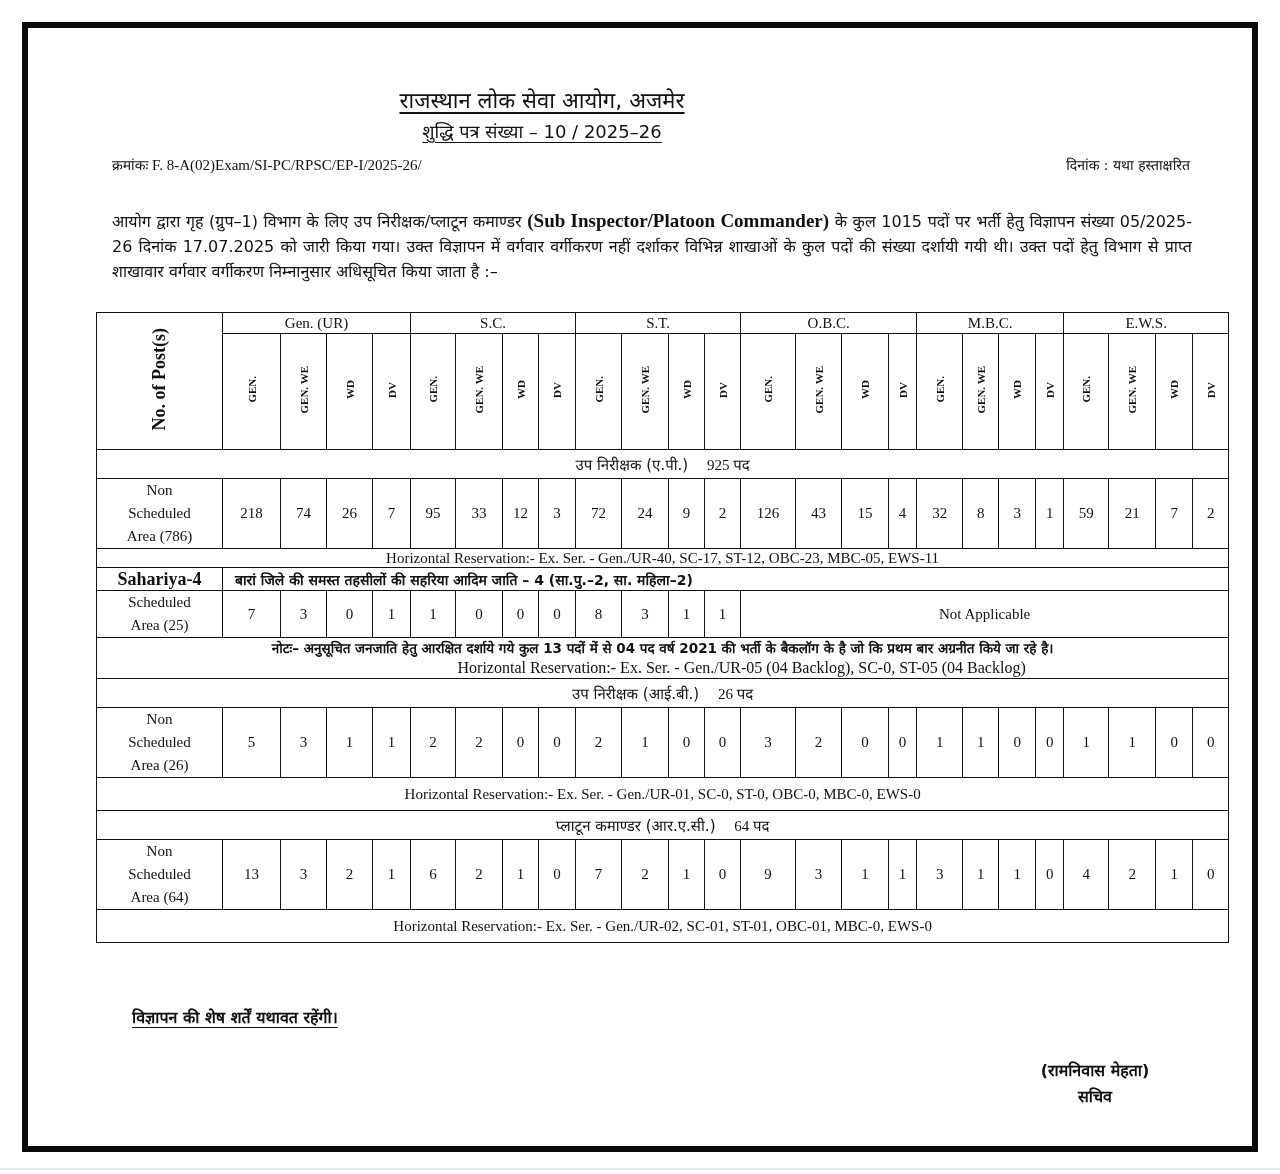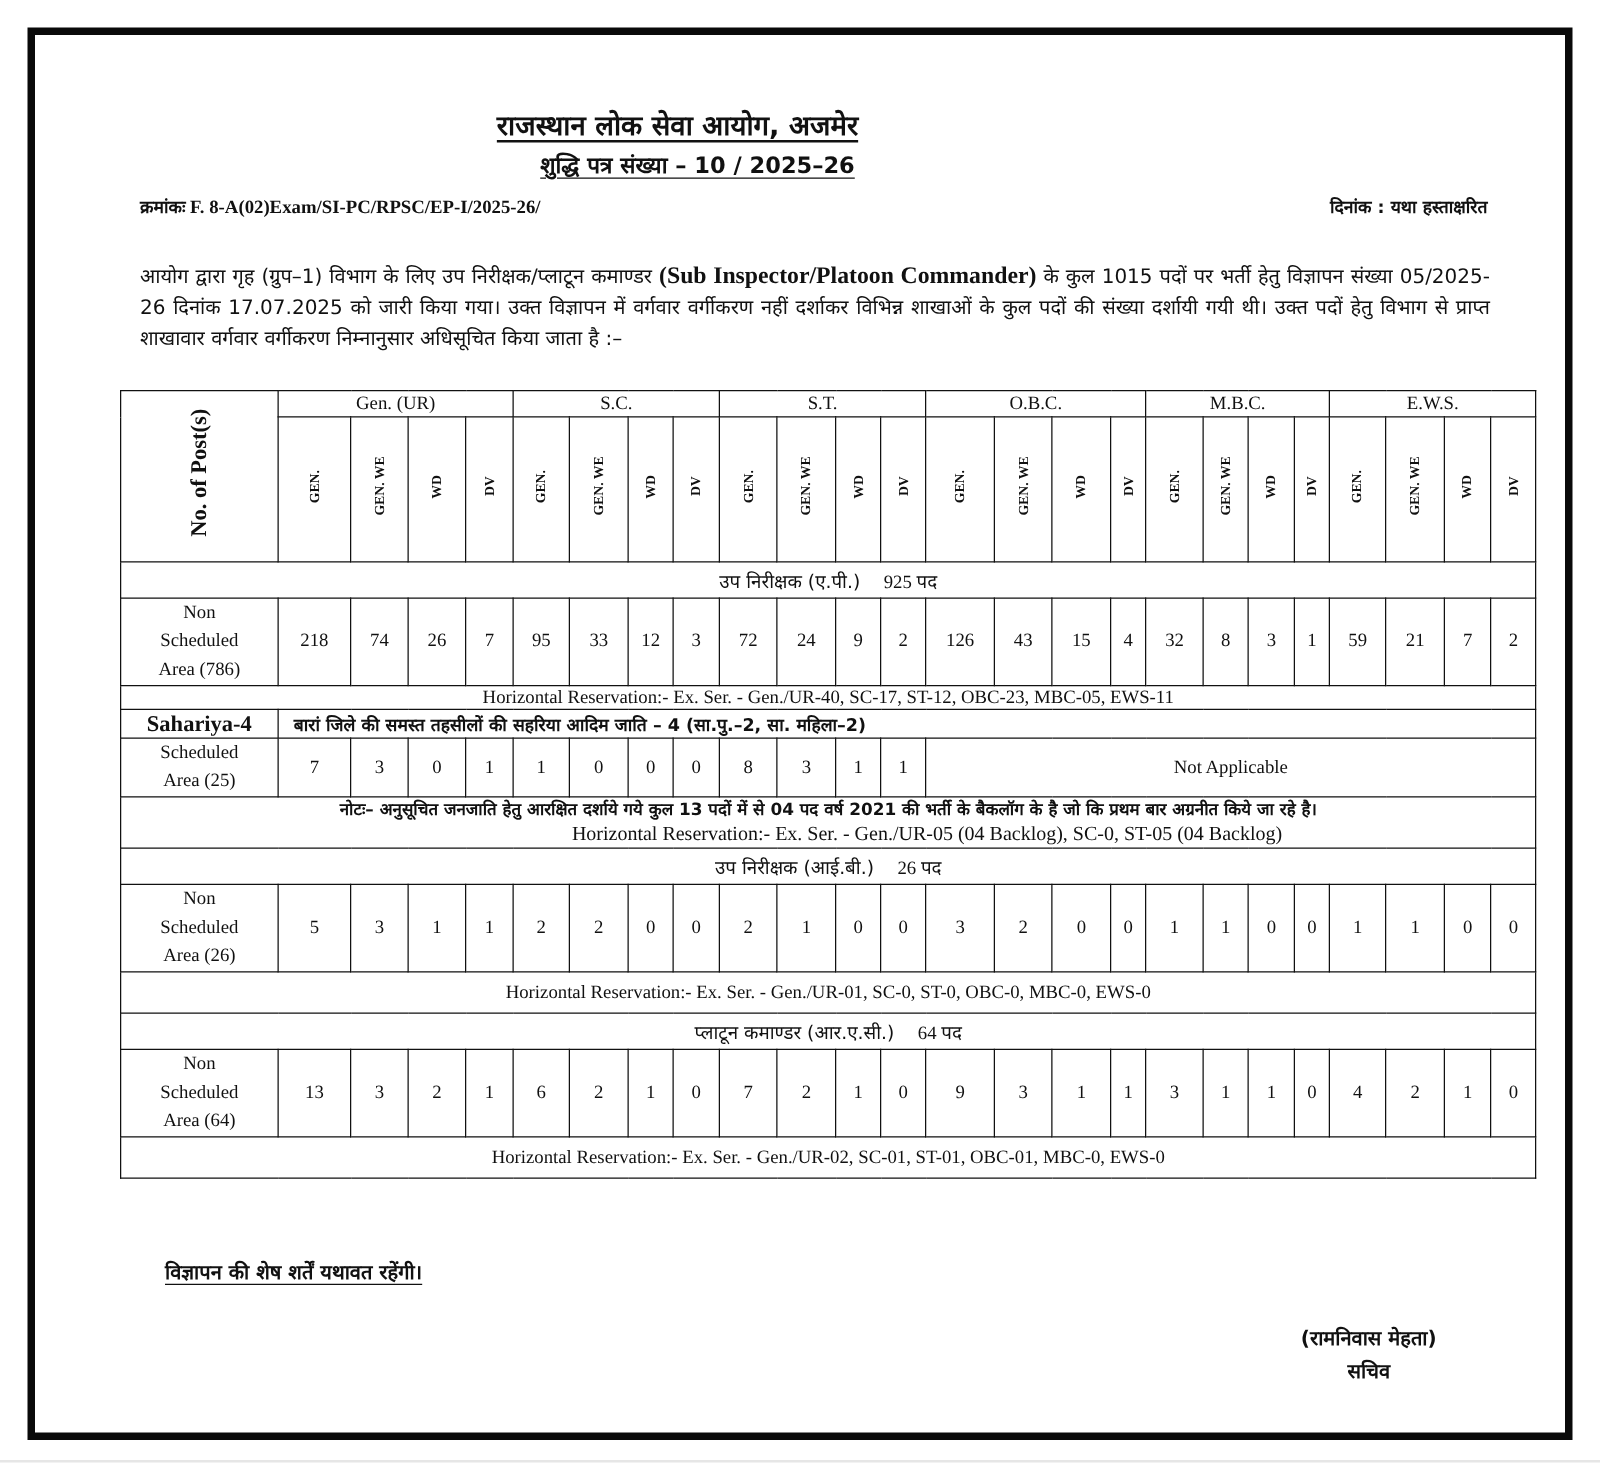--- a/index.html
+++ b/index.html
@@ -2,26 +2,26 @@
 <html><head>
 <meta charset="utf-8">
 <style>
   html, body { margin: 0; padding: 0; background: #ffffff; }
   body { width: 1280px; height: 1174px; position: relative; overflow: hidden;
          font-family: "Liberation Serif", "DejaVu Serif", serif; color: #111; }
   .frame { position: absolute; left: 22px; top: 22px; width: 1224px; height: 1118px;
            border: 6px solid #0a0a0a; }
   .bottom-rule { position: absolute; left: 0; top: 1168px; width: 1280px; height: 2px; background: #e6e6e6; }
   .hd { position: absolute; left: 0; width: 1084px; text-align: center;
-        font-family: "DejaVu Sans", sans-serif; font-weight: bold; }
+        font-family: "DejaVu Sans", sans-serif; font-weight: normal; }
   .title { top: 84px; font-size: 22px; }
   .title span, .subtitle span { text-decoration: underline; text-underline-offset: 4px; }
-  .subtitle { top: 119px; font-size: 18px; margin-left: 16px; }
+  .subtitle { top: 119px; font-size: 18px; }
   .refline { position: absolute; top: 155px; left: 112px; width: 1078px; display: flex; justify-content: space-between;
-             font-weight: bold; font-size: 15px; }
+             font-weight: normal; font-size: 15px; }
   .refline .deva { font-family: "DejaVu Sans", sans-serif; font-size: 14px; }
   .para { position: absolute; top: 208px; left: 112px; width: 1080px; font-family: "DejaVu Sans", sans-serif;
           font-size: 16px; line-height: 25px; text-align: justify; text-align-last: left; }
   .para b { font-family: "Liberation Serif", serif; font-size: 19px; }
   table.main { position: absolute; left: 96px; top: 312px; width: 1133px; border-collapse: collapse; table-layout: fixed; }
   table.main td, table.main th { border: 1.4px solid #111; padding: 0; text-align: center; vertical-align: middle;
           font-weight: normal; font-size: 15px; overflow: hidden; }
   .grp th { font-weight: bold; font-size: 17px; height: 20px; }
   .sub th { height: 115px; }
   .vert { writing-mode: vertical-rl; transform: rotate(180deg); font-weight: bold; font-size: 11px; white-space: nowrap; display: inline-block; }

